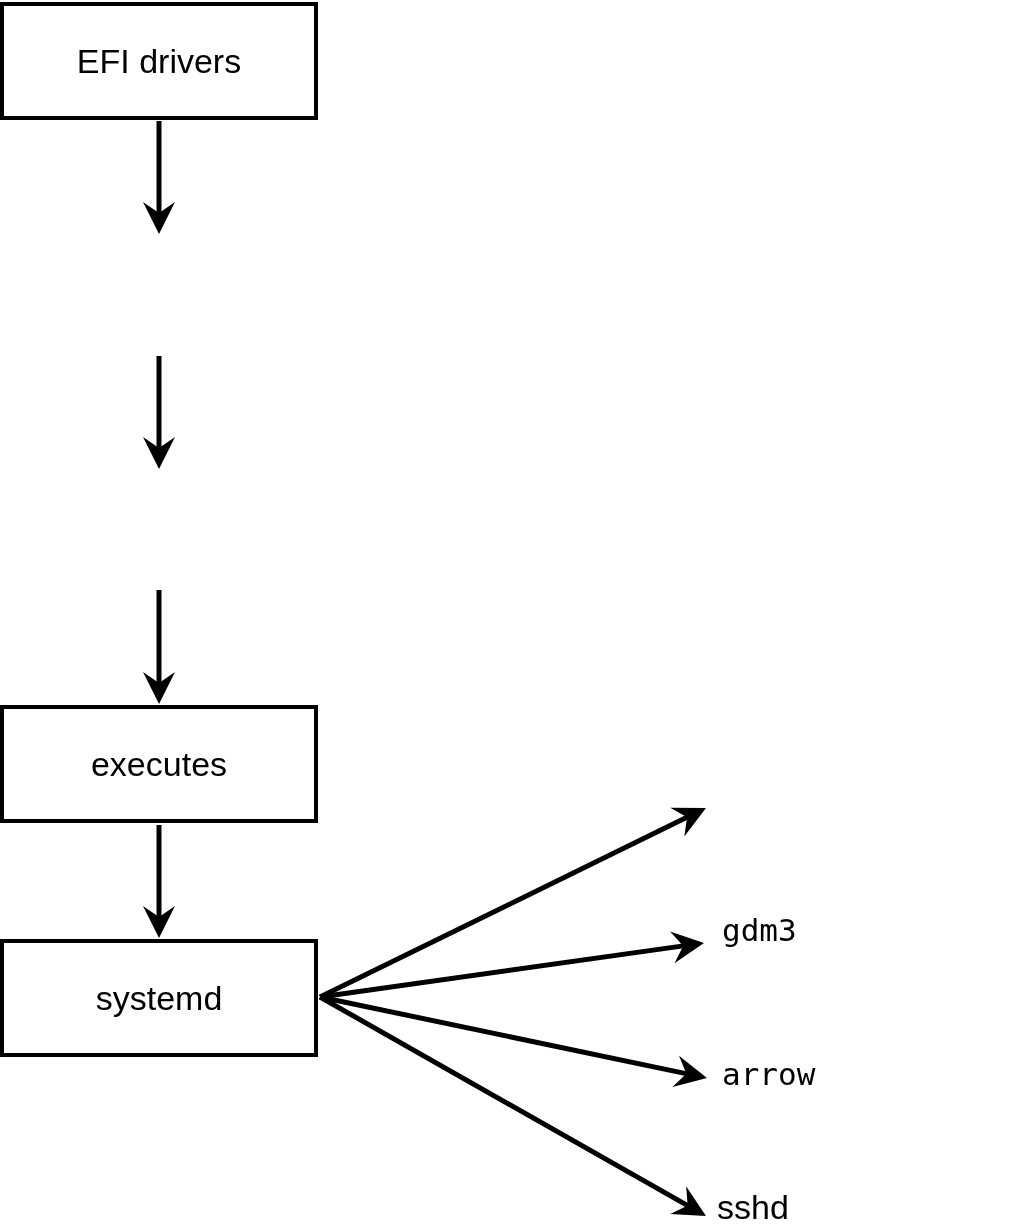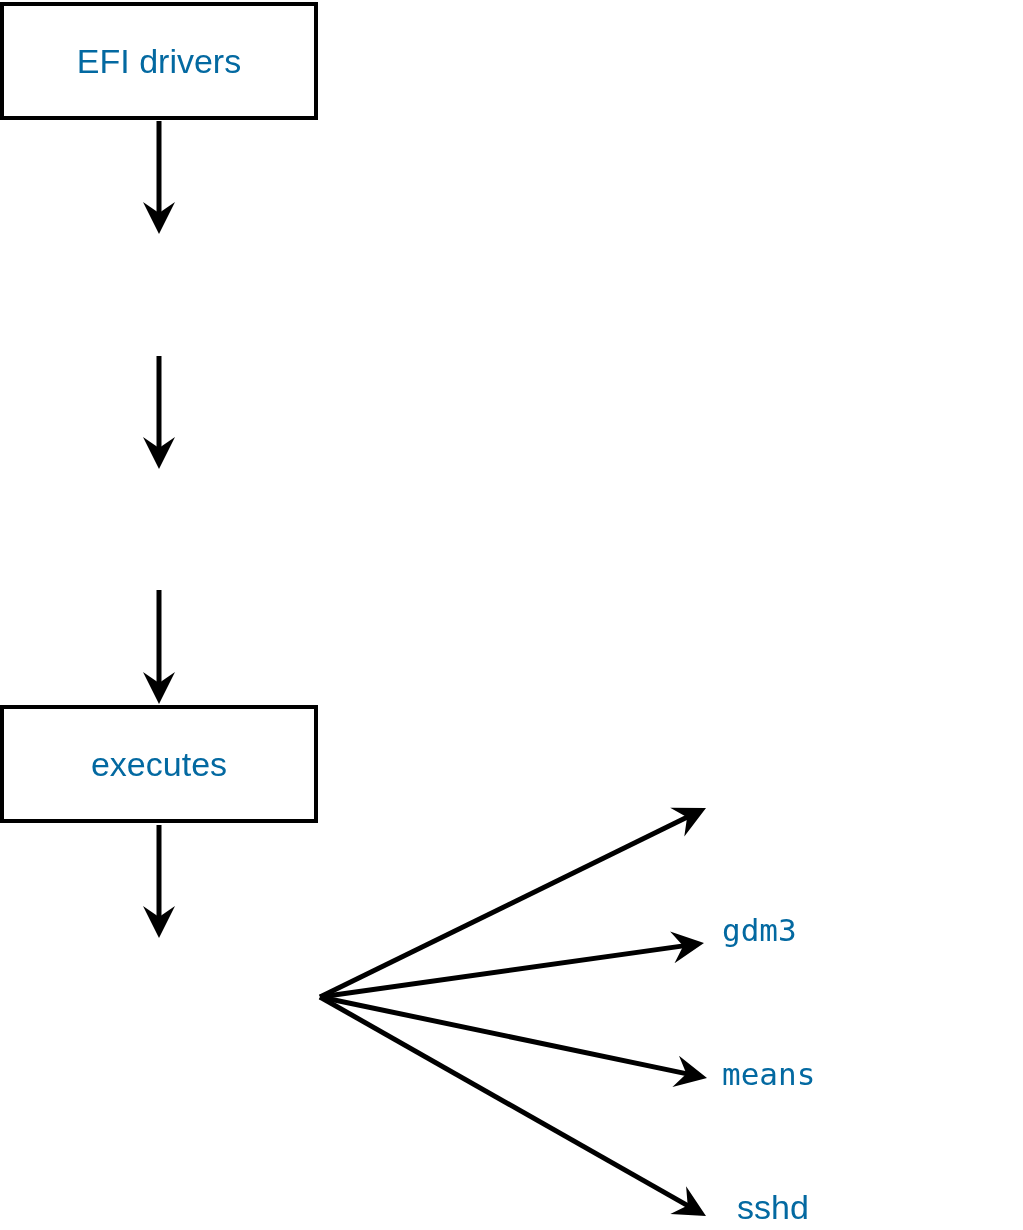--- a/index.html
+++ b/index.html
@@ -5,21 +5,21 @@
   html, body {
     margin: 0;
     padding: 0;
     background: #ffffff;
   }
   .canvas {
     position: relative;
     width: 1023px;
     height: 1230px;
     background: #ffffff;
-    color: #0369a1;
+    color: #000000;
     font-family: "Liberation Sans", sans-serif;
     overflow: hidden;
   }
   svg.arrows {
     position: absolute;
     left: 0;
     top: 0;
     width: 1023px;
     height: 1230px;
     display: block;
@@ -43,21 +43,20 @@
     position: absolute;
     font-family: "DejaVu Sans Mono", monospace;
     font-size: 31px;
     line-height: 31px;
     white-space: nowrap;
   }
   .proc-label.sans {
     font-family: "Liberation Sans", sans-serif;
     font-size: 34px;
     line-height: 34px;
-    margin-left: 20px;
   }
   .annotation {
     position: absolute;
     left: 559px;
     top: 160px;
     font-size: 34px;
     line-height: 34px;
     white-space: nowrap;
   }
 </style>
@@ -104,22 +103,25 @@
   <div class="node-box" style="top:2px">
     <span>EFI drivers</span>
   </div>
 
 
 
   <div class="node-box" style="top:705px">
     <span>executes</span>
   </div>
 
+  <div class="node-box" style="top:939px">
+    <span>systemd</span>
+  </div>
 
 
 
   <div class="proc-label" style="left:722px; top:915px">gdm3</div>
 
-  <div class="proc-label" style="left:722px; top:1059px">means</div>
+  <div class="proc-label" style="left:722px; top:1059px">arrow</div>
 
   <div class="proc-label sans" style="left:717px; top:1190px">sshd</div>
 
 </div>
 
 </body></html>

